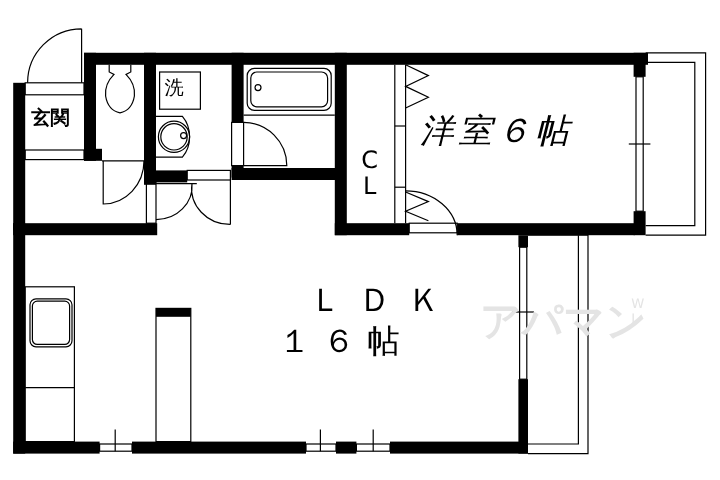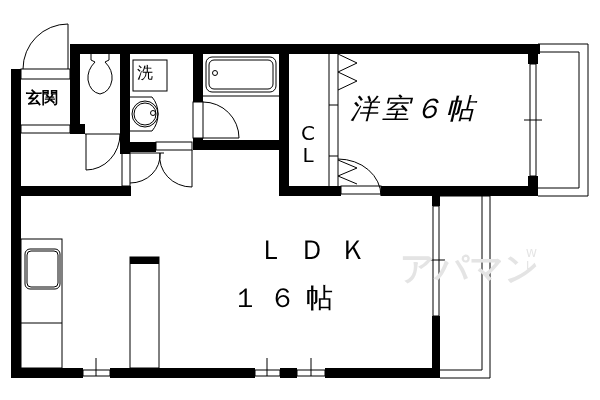--- a/index.html
+++ b/index.html
@@ -4,21 +4,21 @@
 <style>
   html, body { margin:0; padding:0; background:#ffffff; }
   body { width:600px; height:400px; position:relative; overflow:hidden; font-family:"DejaVu Sans", sans-serif; }
   svg { position:absolute; left:0; top:0; }
   .label { position:absolute; color:#000; white-space:nowrap; font-family:"DejaVu Sans", sans-serif; }
   .lbl-genkan { left:26px; top:88px; font-size:16px;font-weight:bold; }
   .lbl-sen { left:137px; top:63px; font-size:16px; }
   .lbl-cl { left:300px; top:100px; font-size:20px; line-height:22px; text-align:center; width:16px; white-space:normal;margin-top:22px; }
   .lbl-youshitsu { left:350px; top:90px; font-size:28px; letter-spacing:4px;font-style:italic; }
   .lbl-ldk { left:232px; top:232px; font-size:27px; letter-spacing:14px;margin-left:26px; }
-  .lbl-ldk2 { left:232px; top:280px; font-size:27px; letter-spacing:10px; }
+  .lbl-ldk2 { left:232px; top:266px; font-size:27px; letter-spacing:10px; }
   .watermark { position:absolute; left:400px; top:250px; width:150px; color:#e4e4e4; font-weight:bold; font-size:34px; line-height:36px; }
   .watermark .wl { position:absolute; left:126px; top:-2px; font-size:11px; line-height:12px; font-weight:normal; }
 </style>
 </head>
 <body>
 
 <svg width="600" height="400" viewBox="0 0 600 400">
   <g fill="#000">
 
     <rect x="70" y="44" width="470" height="10"></rect>

